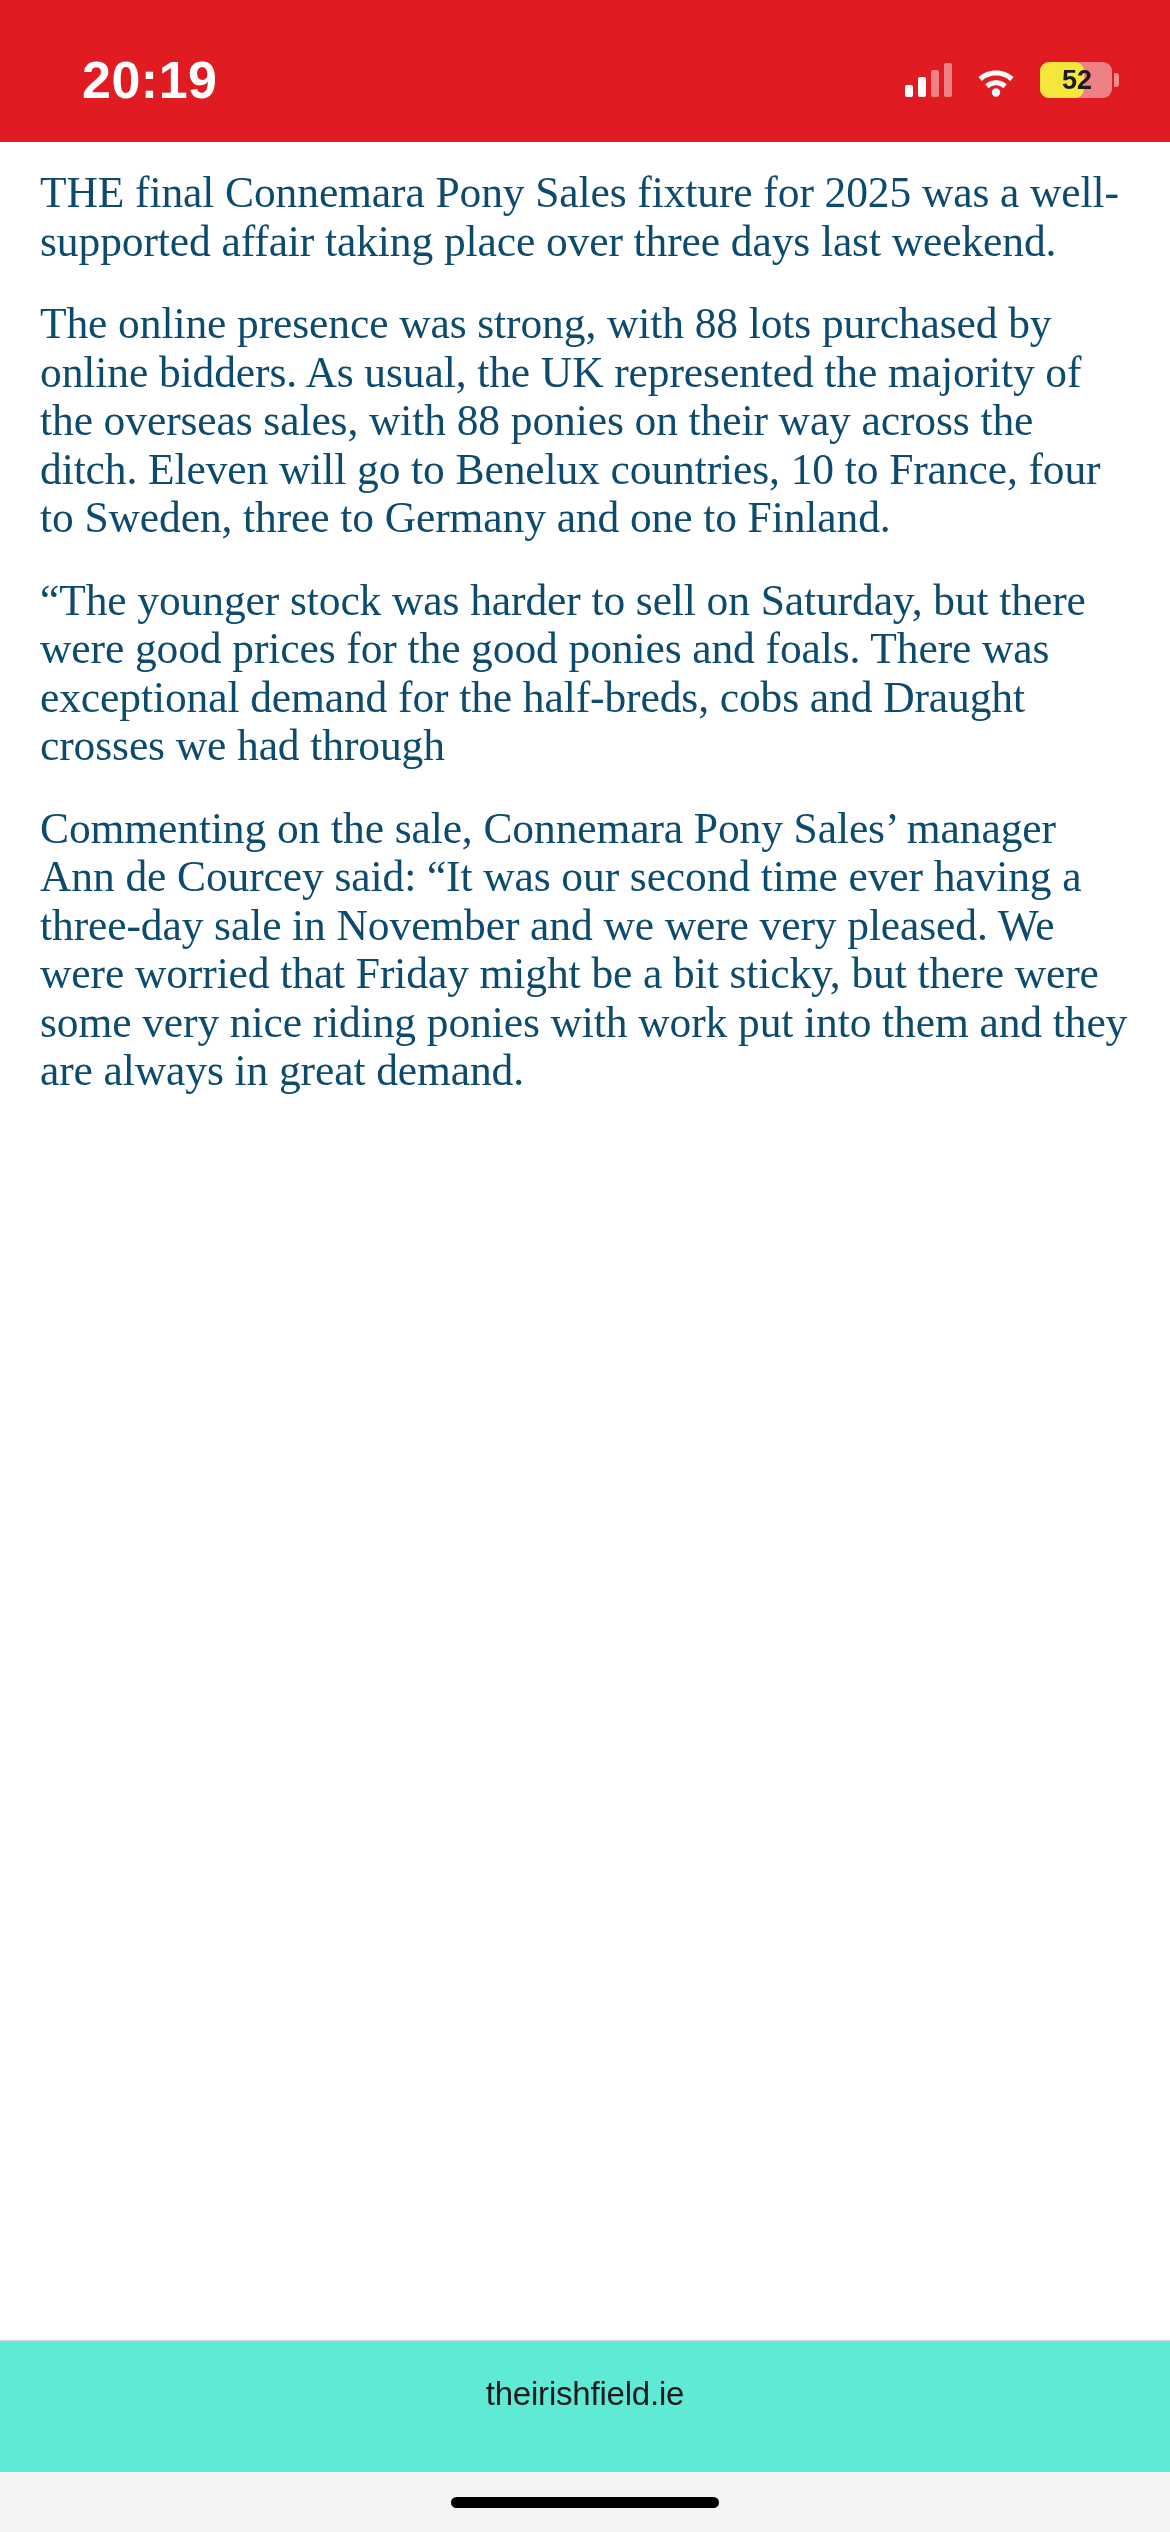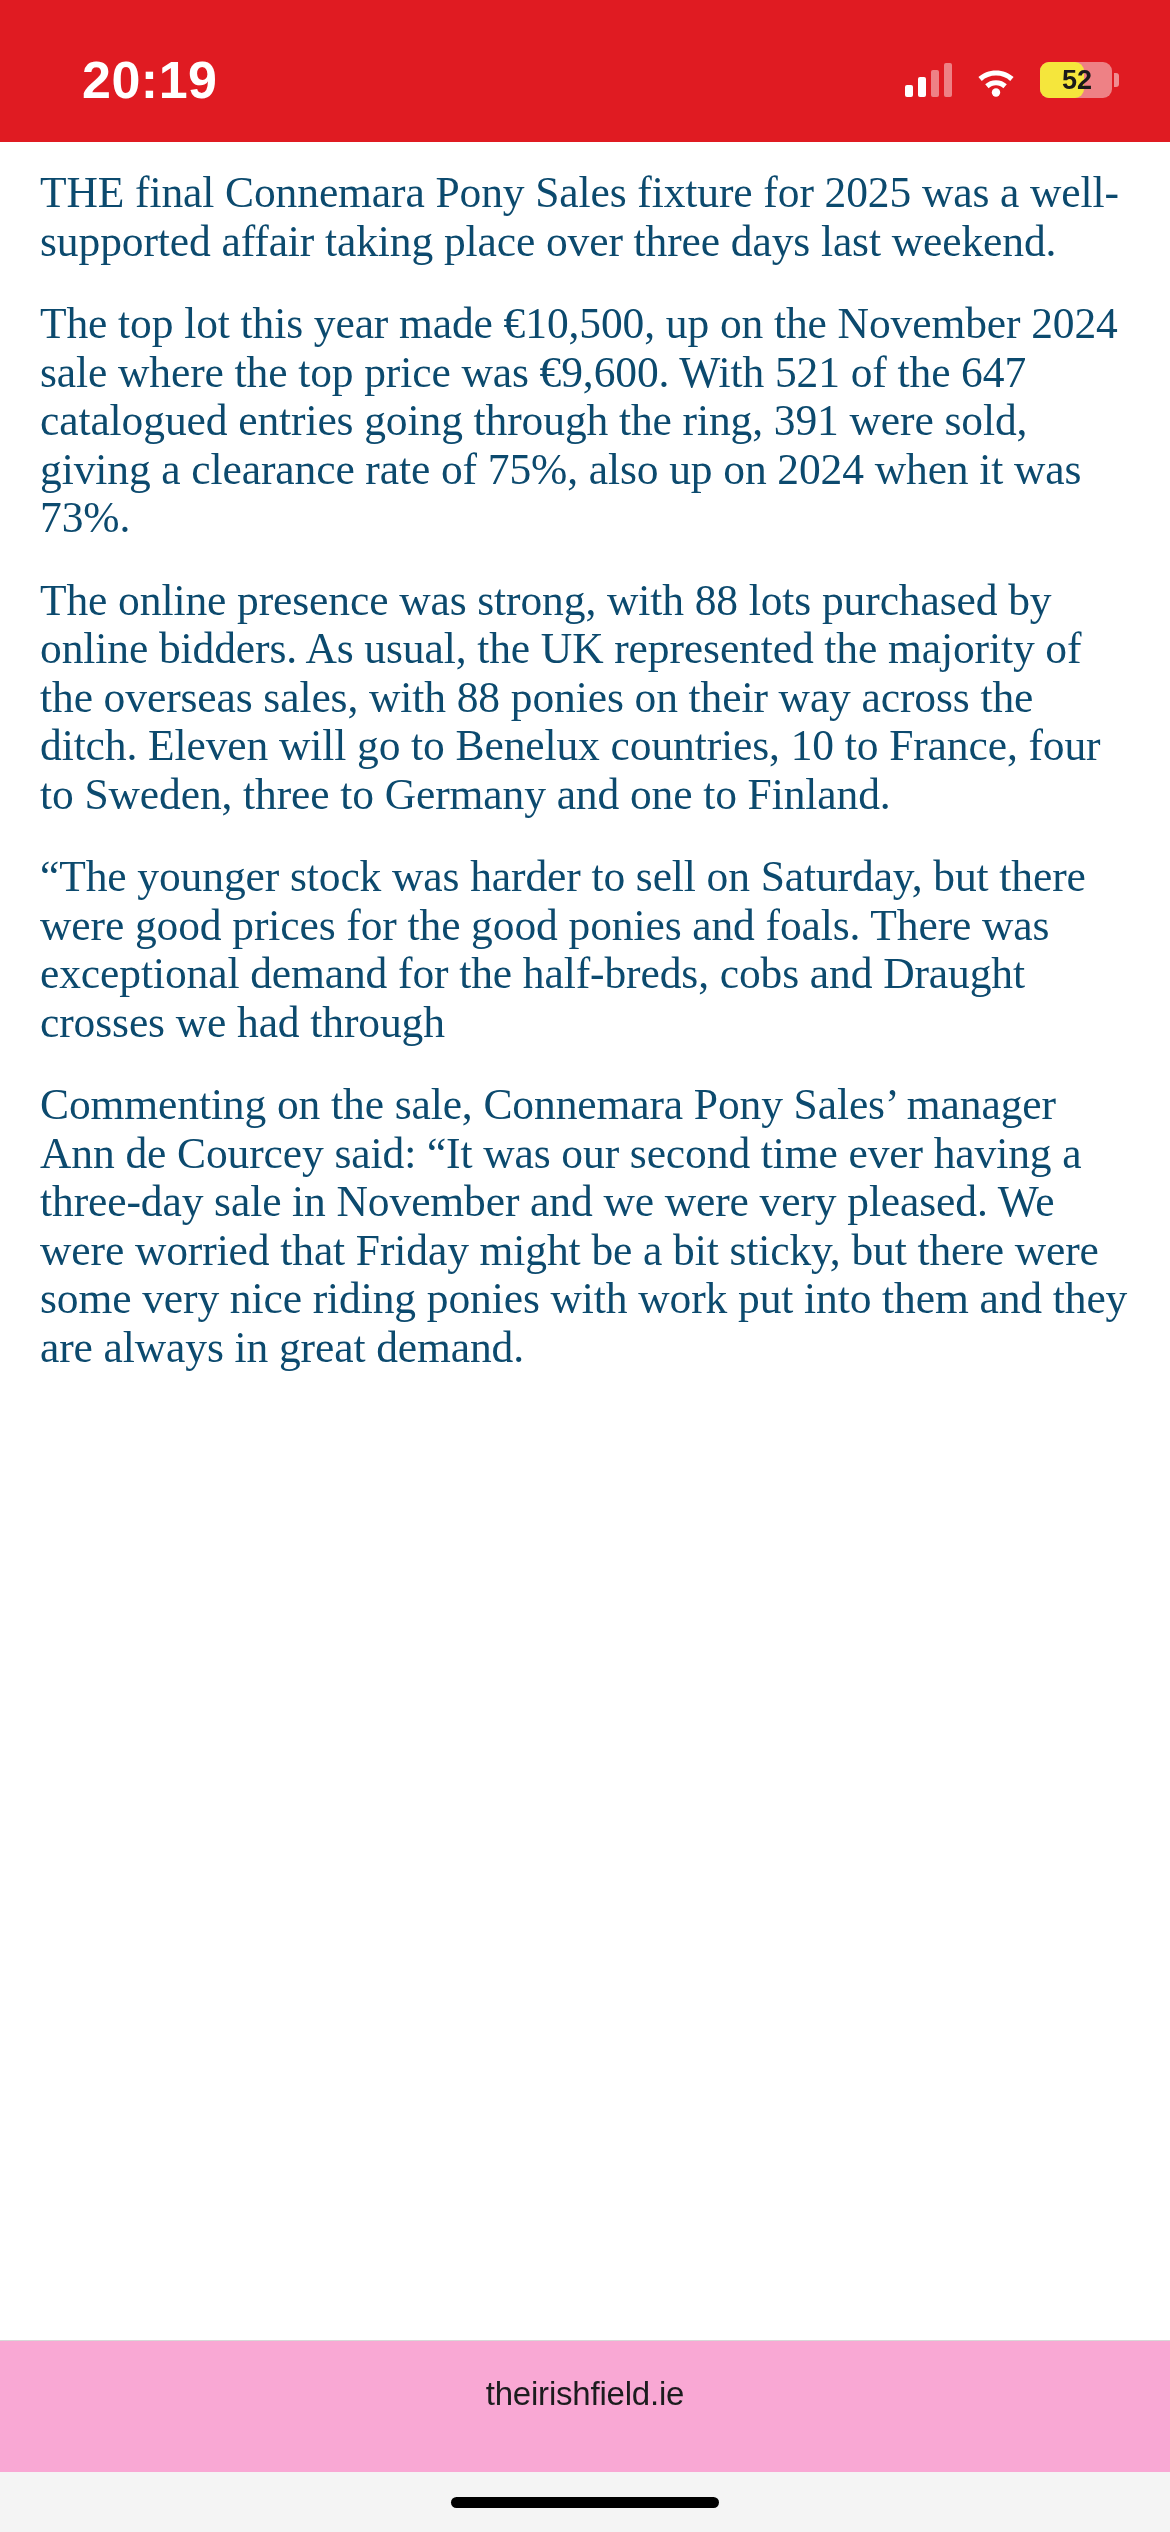--- a/index.html
+++ b/index.html
@@ -117,21 +117,21 @@
     line-height: 1.115;
     color: #0c4a6e;
     margin: 0 0 34px 0;
     letter-spacing: -0.1px;
   }
 
   
   .bottom-bar {
     flex: 0 0 auto;
     height: 132px;
-    background: #f9a8d4;
+    background: #5eead4;
     border-top: 1px solid #d8d8d8;
     display: flex;
     align-items: flex-start;
     justify-content: center;
     padding-top: 34px;
   }
   .site-url {
     font-family: "Liberation Sans", sans-serif;
     font-size: 33px;
     color: #1c1c1e;
@@ -174,21 +174,20 @@
       </svg>
       <div class="battery">
         <div class="battery-fill"></div>
         <div class="battery-level">52</div>
       </div>
     </div>
   </div>
 
   <div class="content">
     <p>THE final Connemara Pony Sales fixture for 2025 was a well-supported affair taking place over three days last weekend.</p>
-    <p>The top lot this year made €10,500, up on the November 2024 sale where the top price was €9,600. With 521 of the 647 catalogued entries going through the ring, 391 were sold, giving a clearance rate of 75%, also up on 2024 when it was 73%.</p>
     <p>The online presence was strong, with 88 lots purchased by online bidders. As usual, the UK represented the majority of the overseas sales, with 88 ponies on their way across the ditch. Eleven will go to Benelux countries, 10 to France, four to Sweden, three to Germany and one to Finland.</p>
     <p>“The younger stock was harder to sell on Saturday, but there were good prices for the good ponies and foals. There was exceptional demand for the half-breds, cobs and Draught crosses we had through</p>
     <p>Commenting on the sale, Connemara Pony Sales’ manager Ann de Courcey said: “It was our second time ever having a three-day sale in November and we were very pleased. We were worried that Friday might be a bit sticky, but there were some very nice riding ponies with work put into them and they are always in great demand.</p>
   </div>
 
   <div class="bottom-bar">
     <div class="site-url">theirishfield.ie</div>
   </div>
   <div class="home-indicator-wrap">
     <div class="home-indicator"></div>

